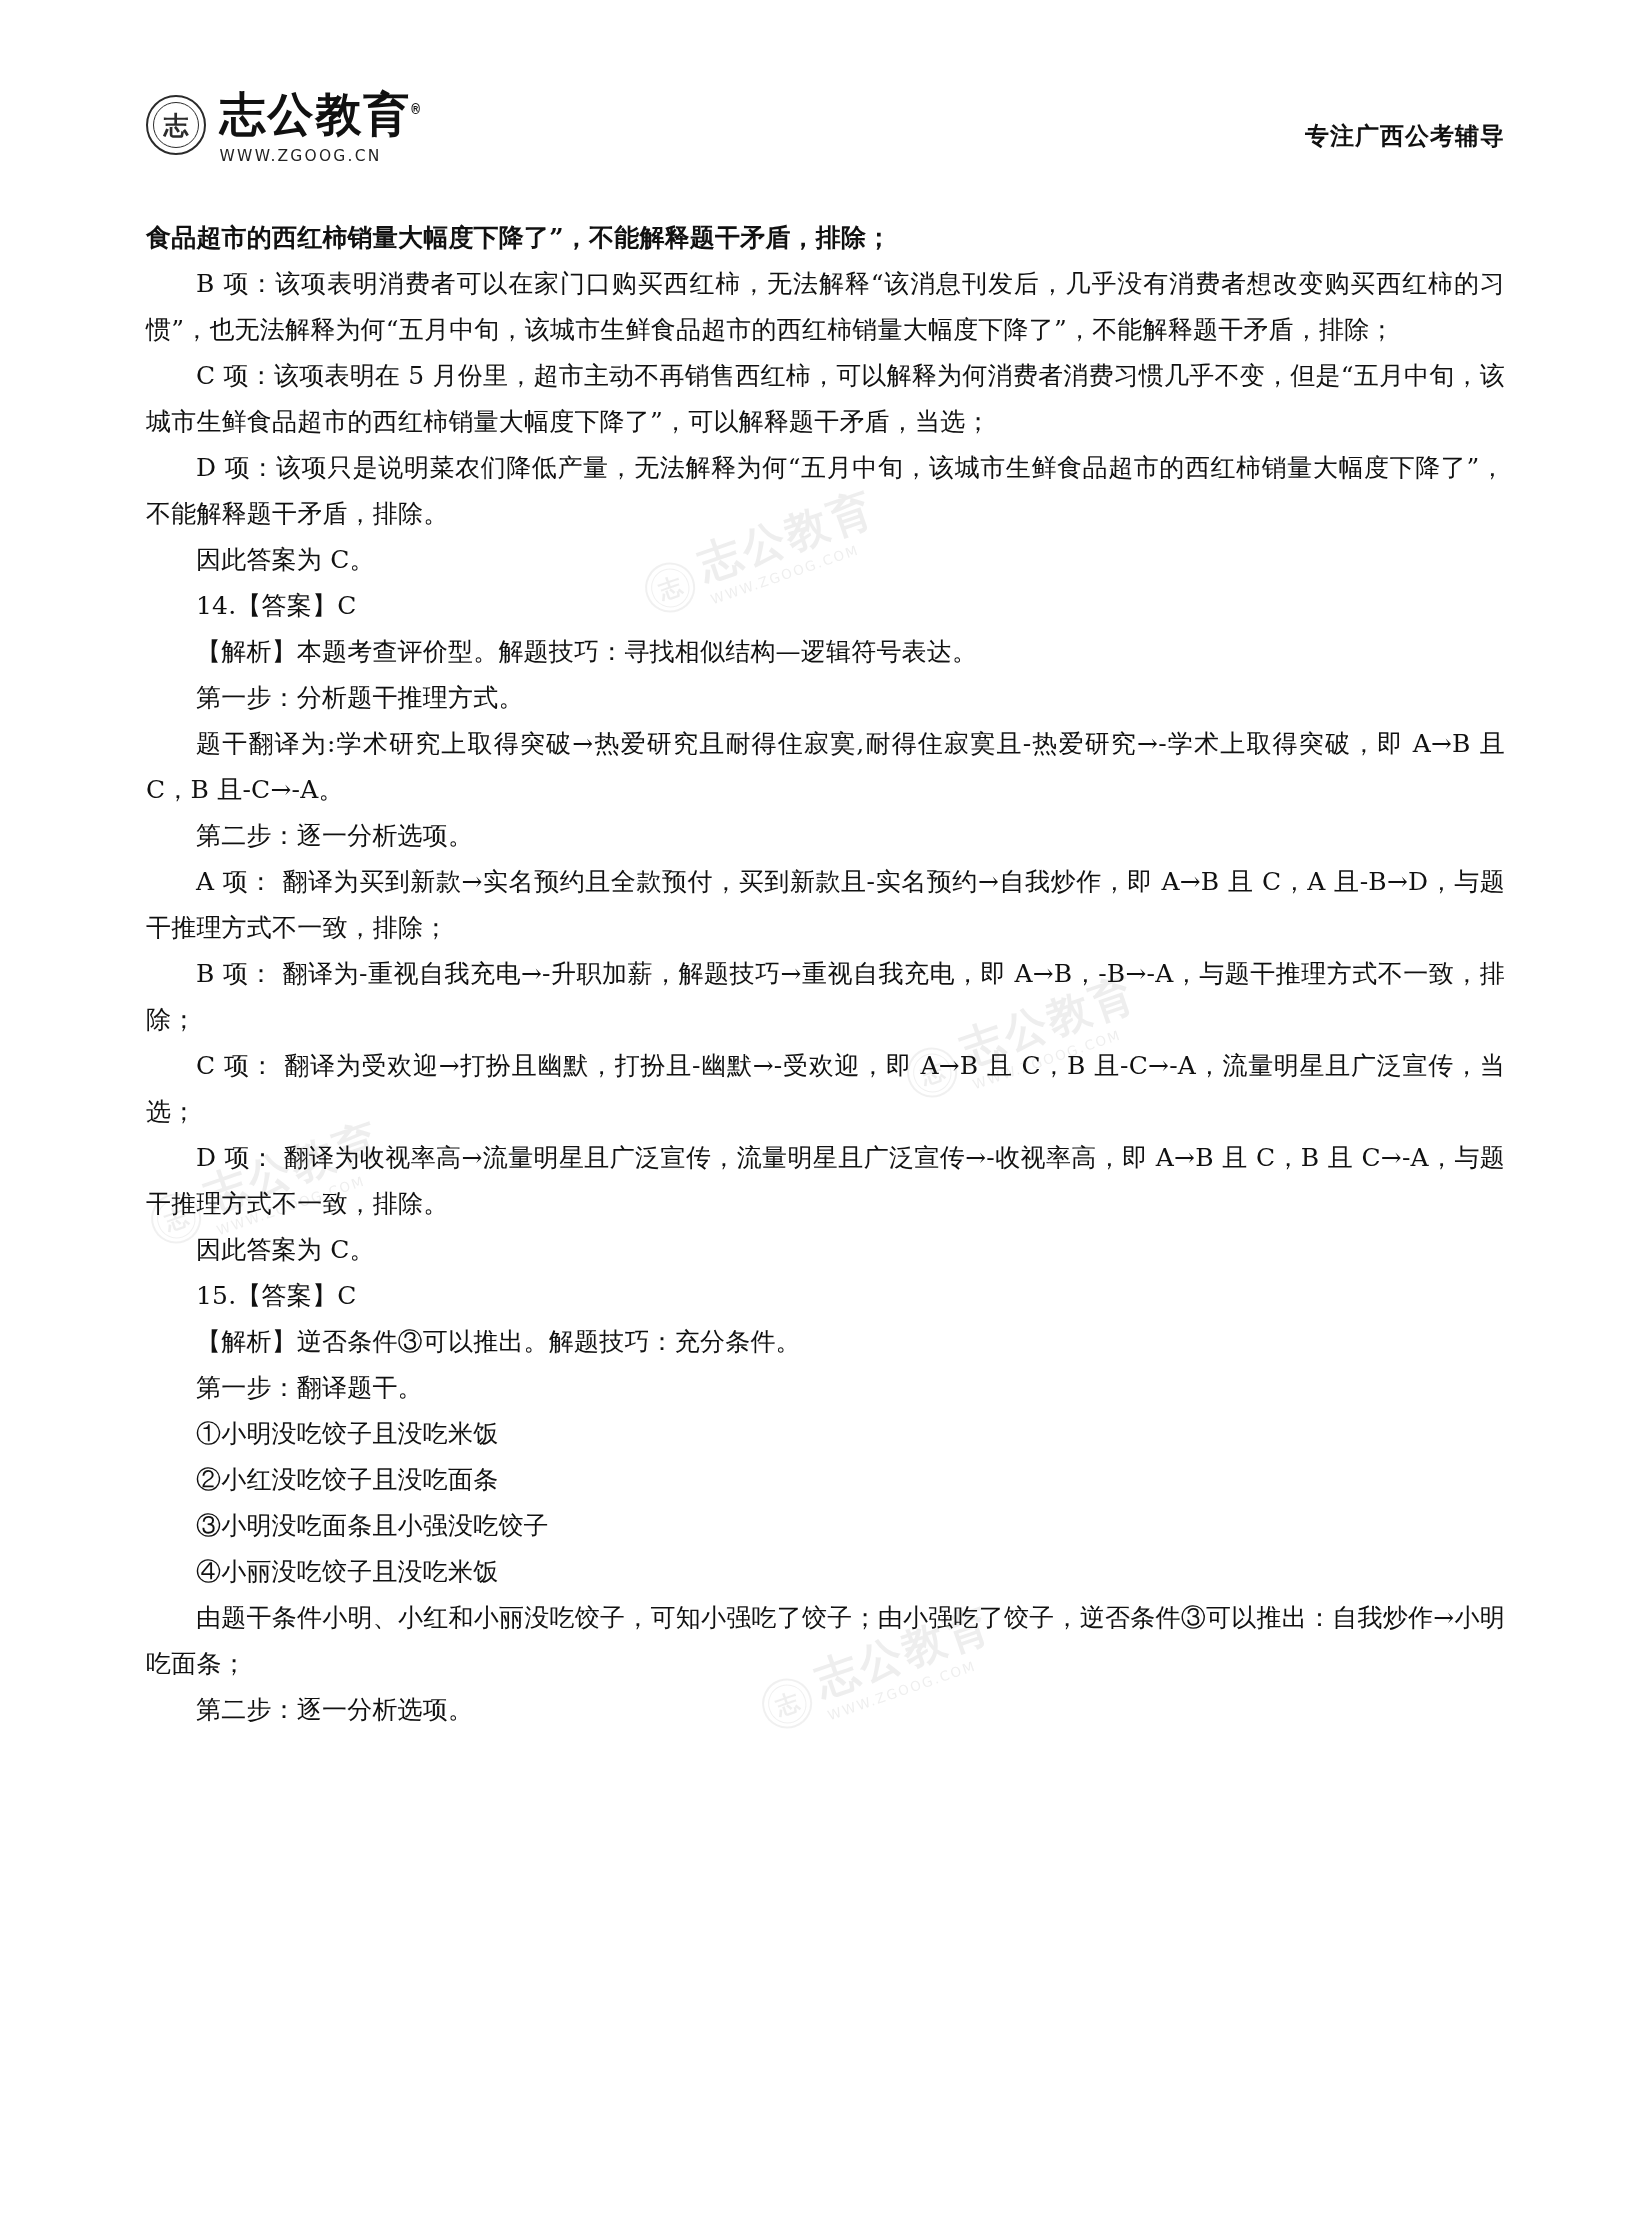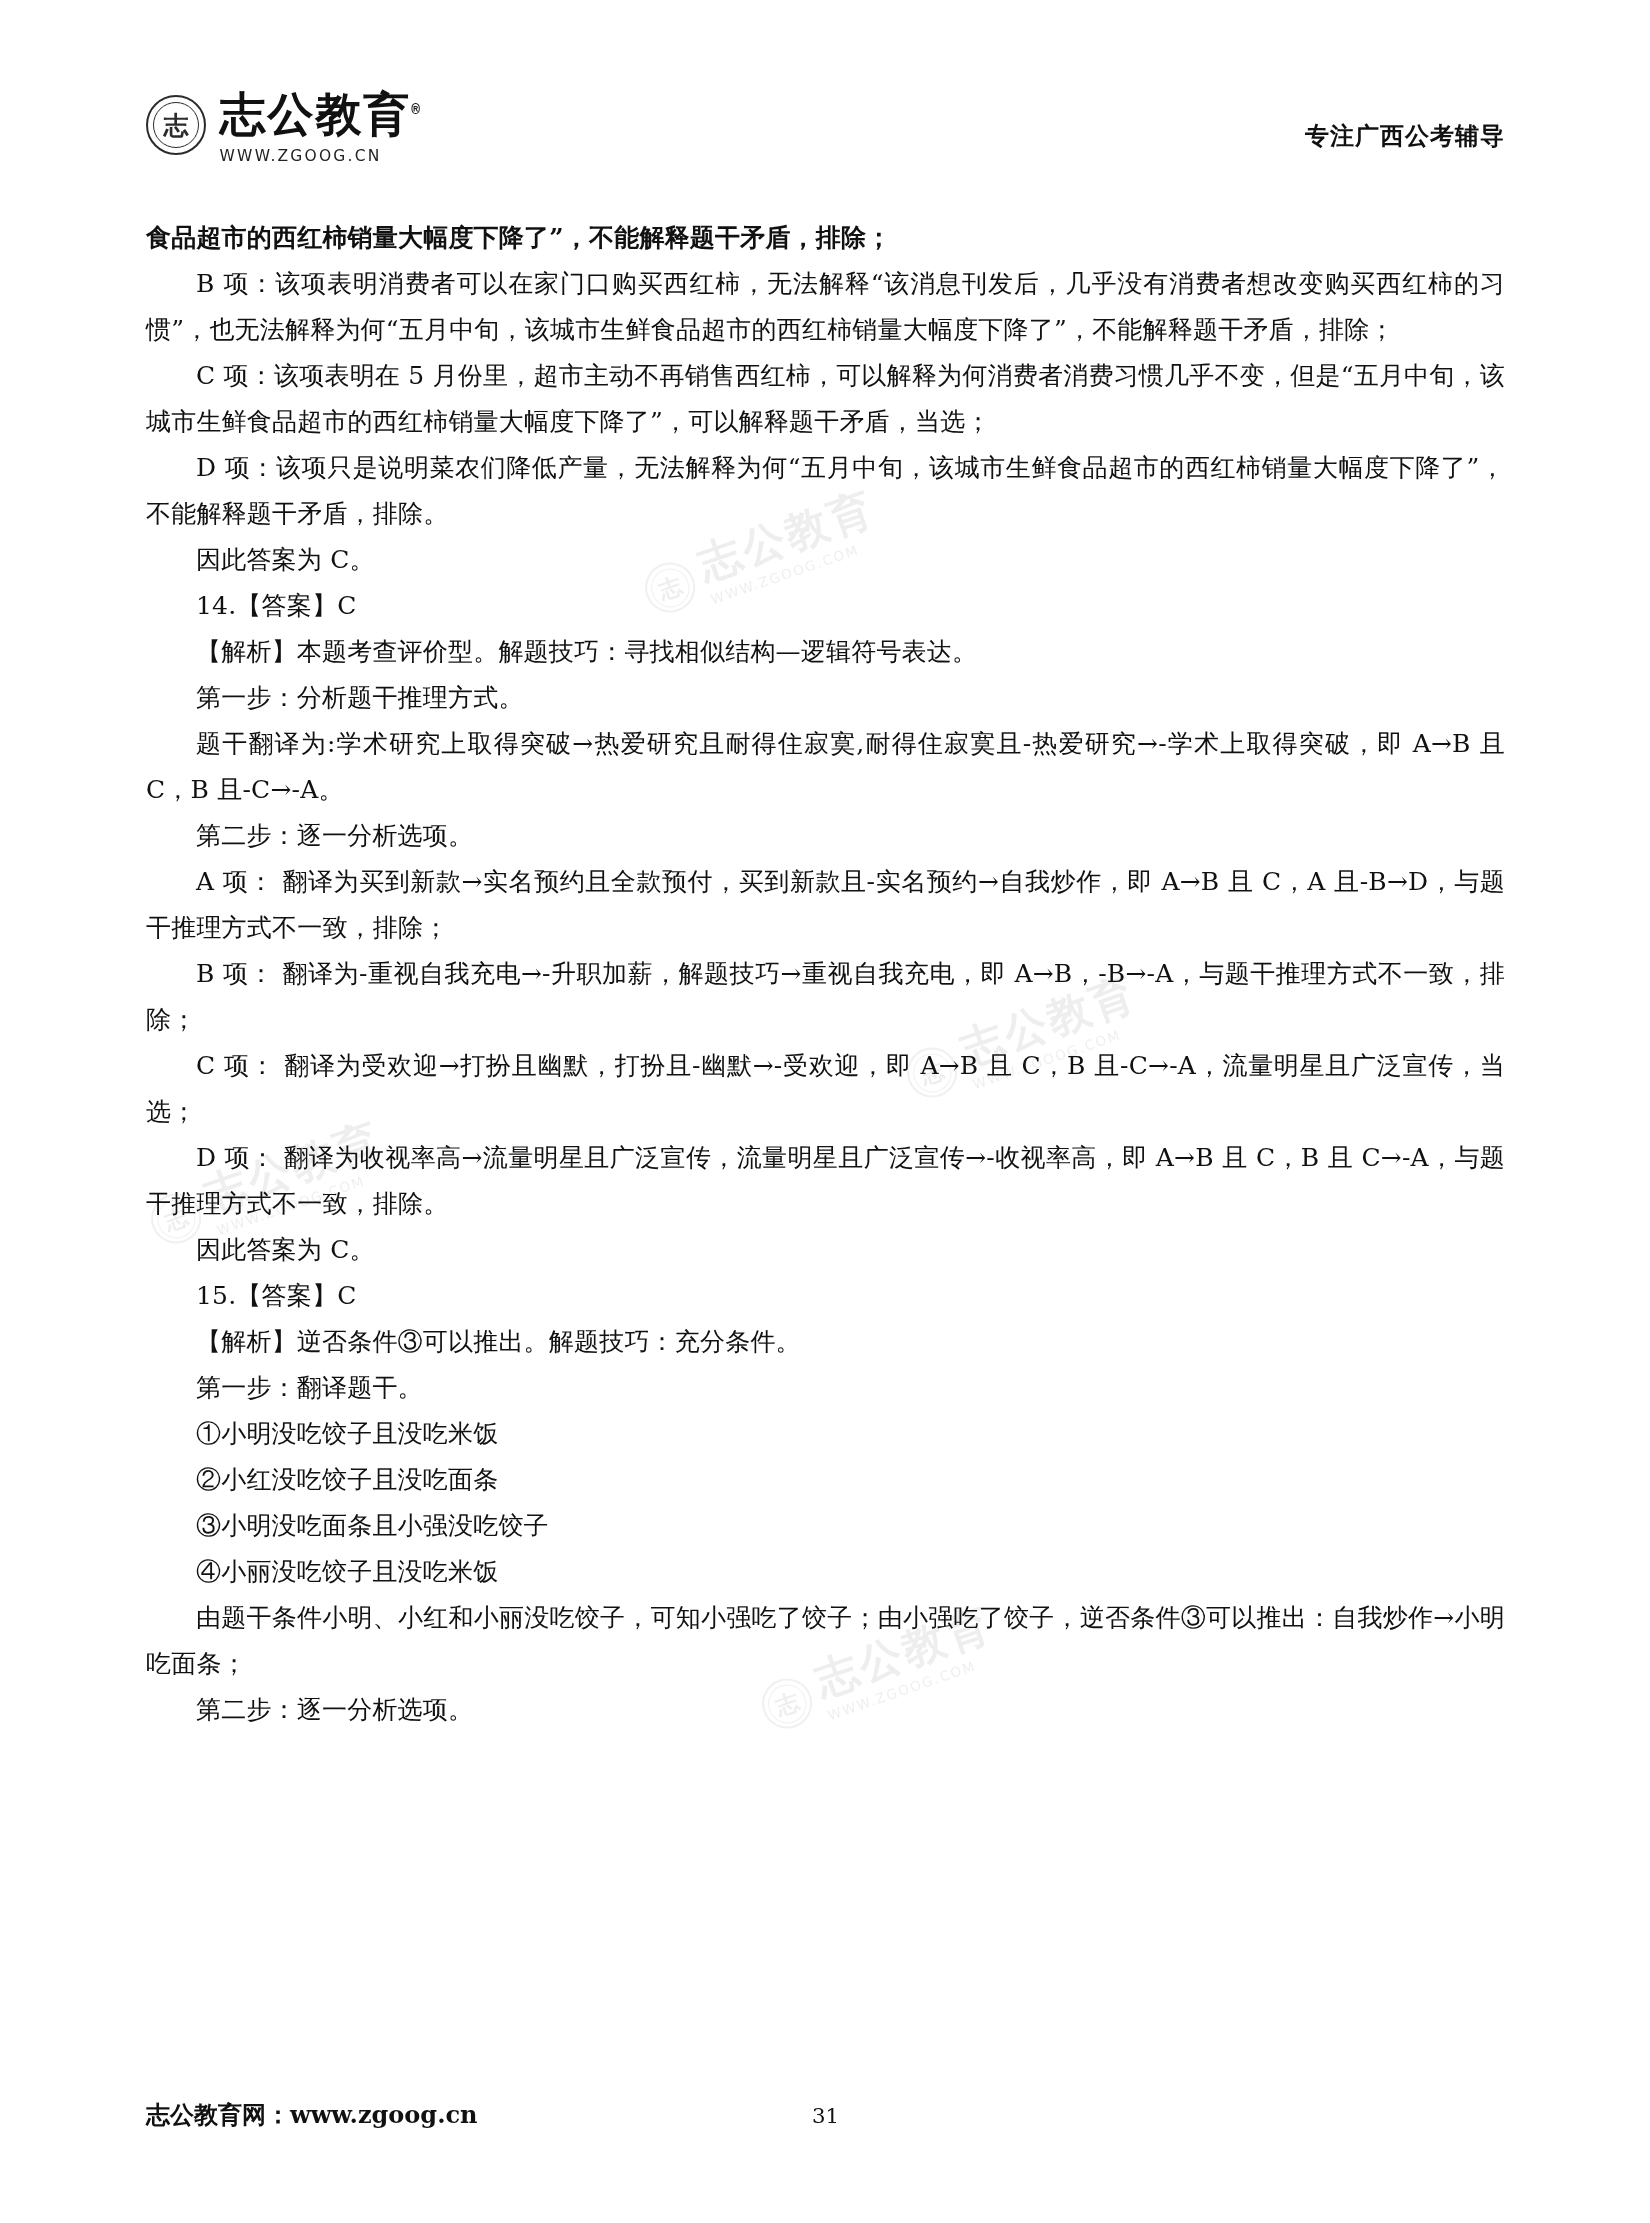--- a/index.html
+++ b/index.html
@@ -280,19 +280,15 @@
     <p class="line indent">【解析】逆否条件③可以推出。解题技巧：充分条件。</p>
     <p class="line indent">第一步：翻译题干。</p>
     <p class="line indent">①小明没吃饺子且没吃米饭</p>
     <p class="line indent">②小红没吃饺子且没吃面条</p>
     <p class="line indent">③小明没吃面条且小强没吃饺子</p>
     <p class="line indent">④小丽没吃饺子且没吃米饭</p>
     <p class="line indent">由题干条件小明、小红和小丽没吃饺子，可知小强吃了饺子；由小强吃了饺子，逆否条件③可以推出：自我炒作→小明吃面条；</p>
     <p class="line indent">第二步：逐一分析选项。</p>
   </div>
 
-  <div class="footer">
-    <div class="footer-left"><span>志公教育网：</span><span>www.zgoog.cn</span></div>
-    <div class="footer-page">31</div>
-  </div>
 
 </div>
 
 
 </body></html>

